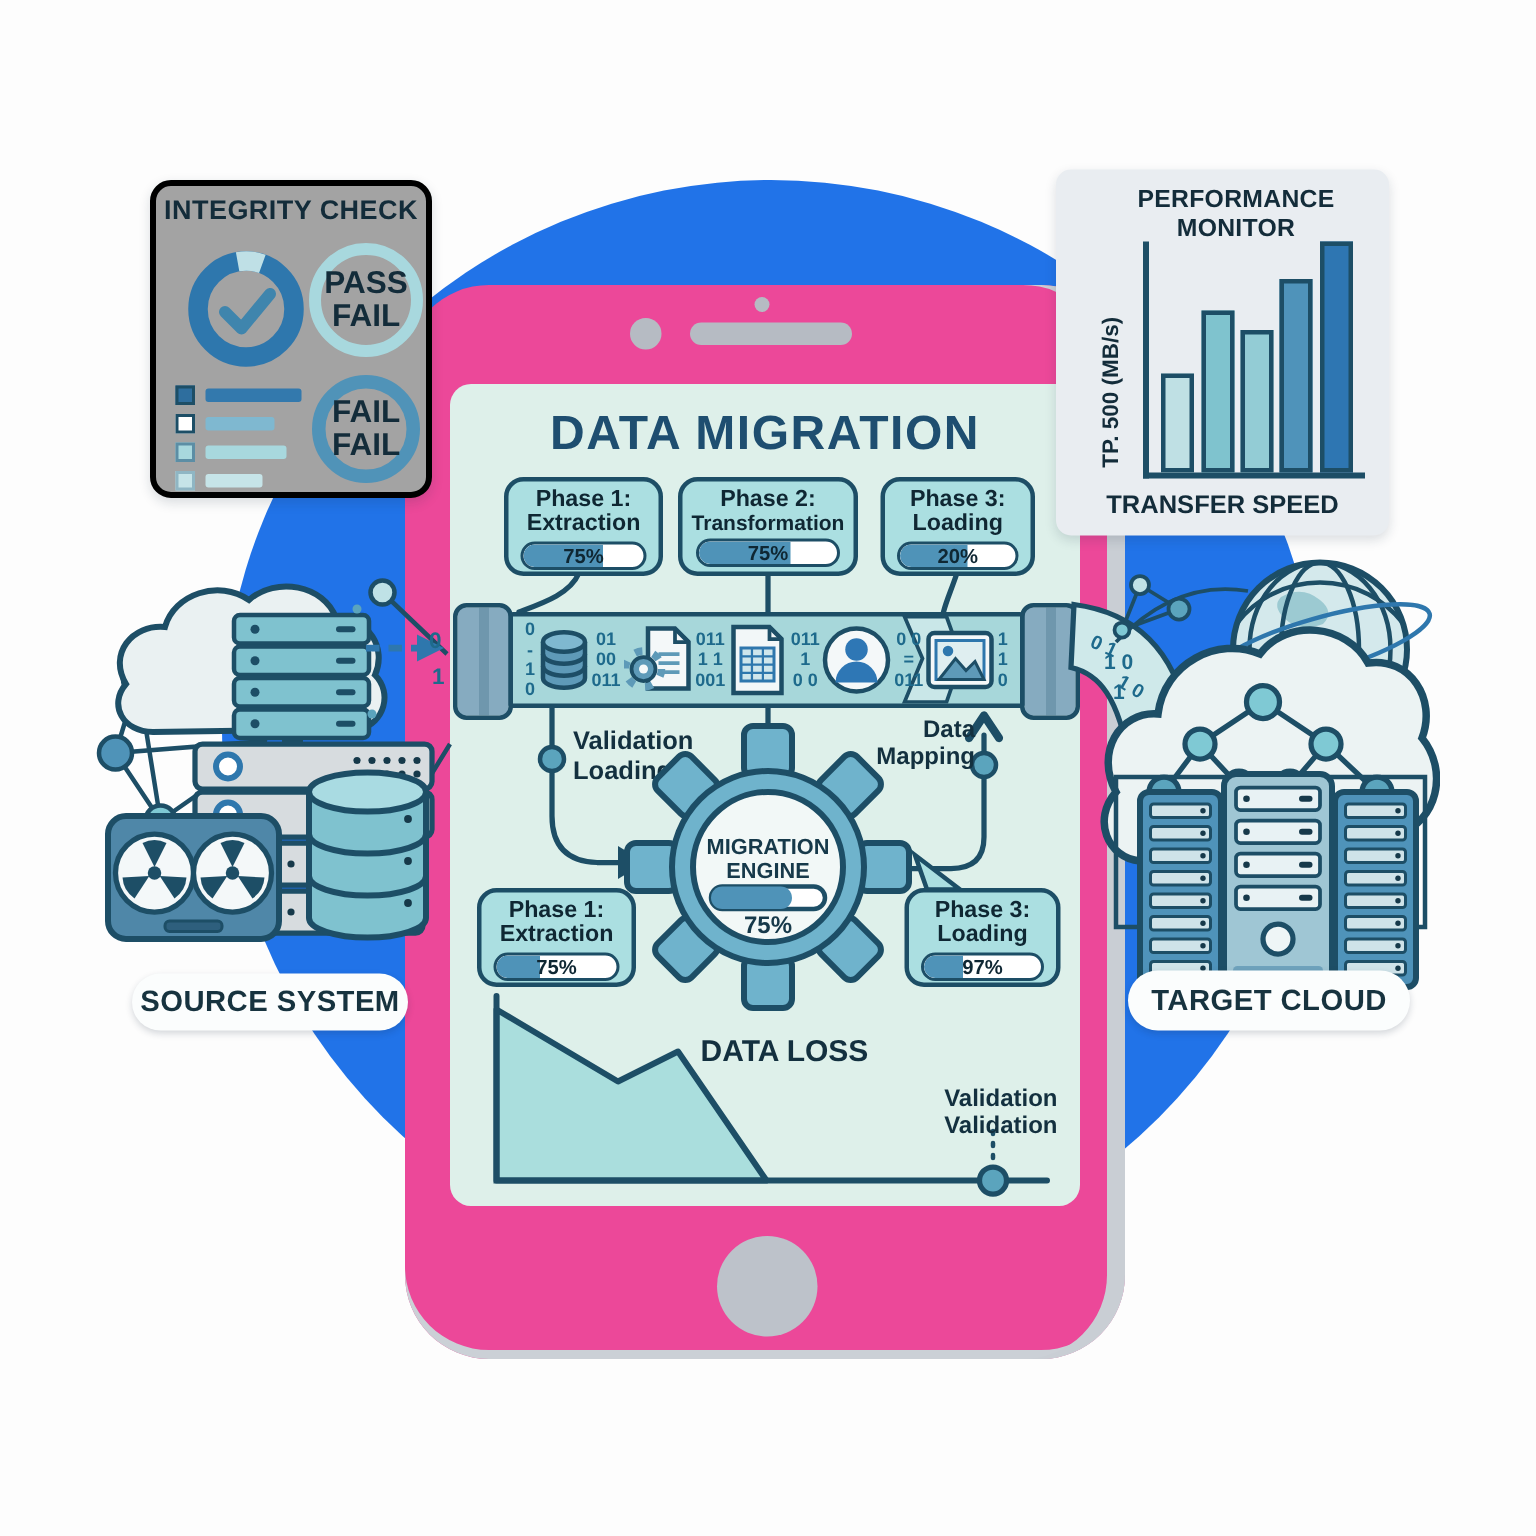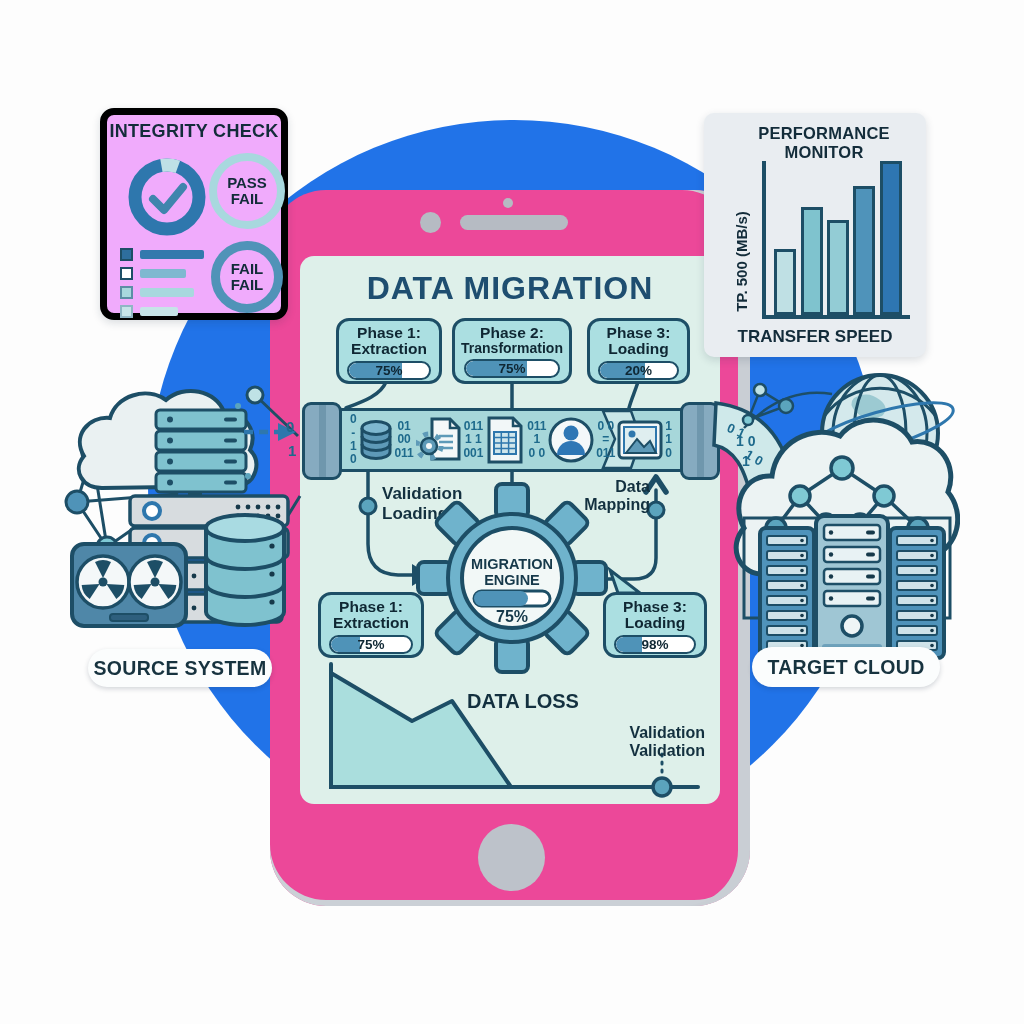--- a/index.html
+++ b/index.html
@@ -51,26 +51,26 @@
   
   .lbl{position:absolute;font-weight:700;color:#13303f;line-height:1.15;z-index:3;}
   .lbl span{display:block;}
 
   .conn-svg{position:absolute;inset:0;width:420px;height:548px;z-index:2;pointer-events:none;}
   .gear-svg{position:absolute;left:112px;top:222px;z-index:3;}
   .loss-svg{position:absolute;left:20px;top:400px;z-index:1;}
 
   
   .panel{position:absolute;z-index:6;box-shadow:0 3px 8px rgba(20,40,60,.15);}
-  .integrity{left:100px;top:108px;width:188px;height:212px;background:#f0abfc;
-             border:7px solid #000000;border-radius:14px;}
+  .integrity{left:100px;top:120px;width:188px;height:212px;background:#a3a3a3;
+             border:4px solid #000000;border-radius:14px;}
   .integrity h3{margin:6px 0 0;text-align:center;font-size:18px;letter-spacing:.3px;color:#132c3a;}
   .ring-badge{position:absolute;border-radius:50%;display:flex;flex-direction:column;
               align-items:center;justify-content:center;font-weight:700;color:#132c3a;line-height:1.05;}
-  .ring-badge span{display:block;font-size:15px;}
+  .ring-badge span{display:block;font-size:21px;}
   .checklist{position:absolute;left:13px;top:133px;display:flex;flex-direction:column;gap:6px;}
   .chk-row{display:flex;align-items:center;gap:7px;}
   .chk-sq{width:13px;height:13px;border:2px solid #1d4e66;flex:none;}
   .chk-bar{height:9px;border-radius:2px;}
 
   
   .perf{left:704px;top:113px;width:222px;height:244px;background:#e9edf1;border-radius:10px;padding-left:18px;}
   .perf h3{margin:11px 0 0;text-align:center;font-size:16.5px;color:#132c3a;letter-spacing:.2px;}
   .perf .plot{position:absolute;left:58px;top:48px;width:148px;height:158px;
               border-left:4px solid #1d4e66;border-bottom:4px solid #1d4e66;
@@ -275,21 +275,21 @@
         <div class="pbar">
           <div class="fill" style="width: 36%;"></div>
           <div class="pct">75%</div>
         </div>
       </div>
       <div class="phase-box" style="left:303px;top:336px;width:104px;">
         <span class="ln">Phase 3:</span>
         <span class="ln">Loading</span>
         <div class="pbar">
           <div class="fill" style="width: 34%;"></div>
-          <div class="pct">98%</div>
+          <div class="pct">97%</div>
         </div>
       </div>
 
       <svg class="loss-svg" width="390" height="148" viewBox="0 0 390 148">
         <polygon fill="#aadedd" stroke="#1d4e66" stroke-width="4" stroke-linejoin="round" points="11,17 92,65 132,45 191,131 11,131"></polygon>
         <path d="M11,8 L11,131 L378,131" fill="none" stroke="#1d4e66" stroke-width="4" stroke-linecap="round"></path>
         <line x1="342" y1="98" x2="342" y2="116" stroke="#1d4e66" stroke-width="3" stroke-dasharray="2 6" stroke-linecap="round"></line>
         <circle cx="342" cy="131" r="9" fill="#5ba4bd" stroke="#1d4e66" stroke-width="3.5"></circle>
       </svg>
       <div class="lbl" style="left:153px;top:434px;width:140px;text-align:center;font-size:20px;">DATA LOSS</div>

